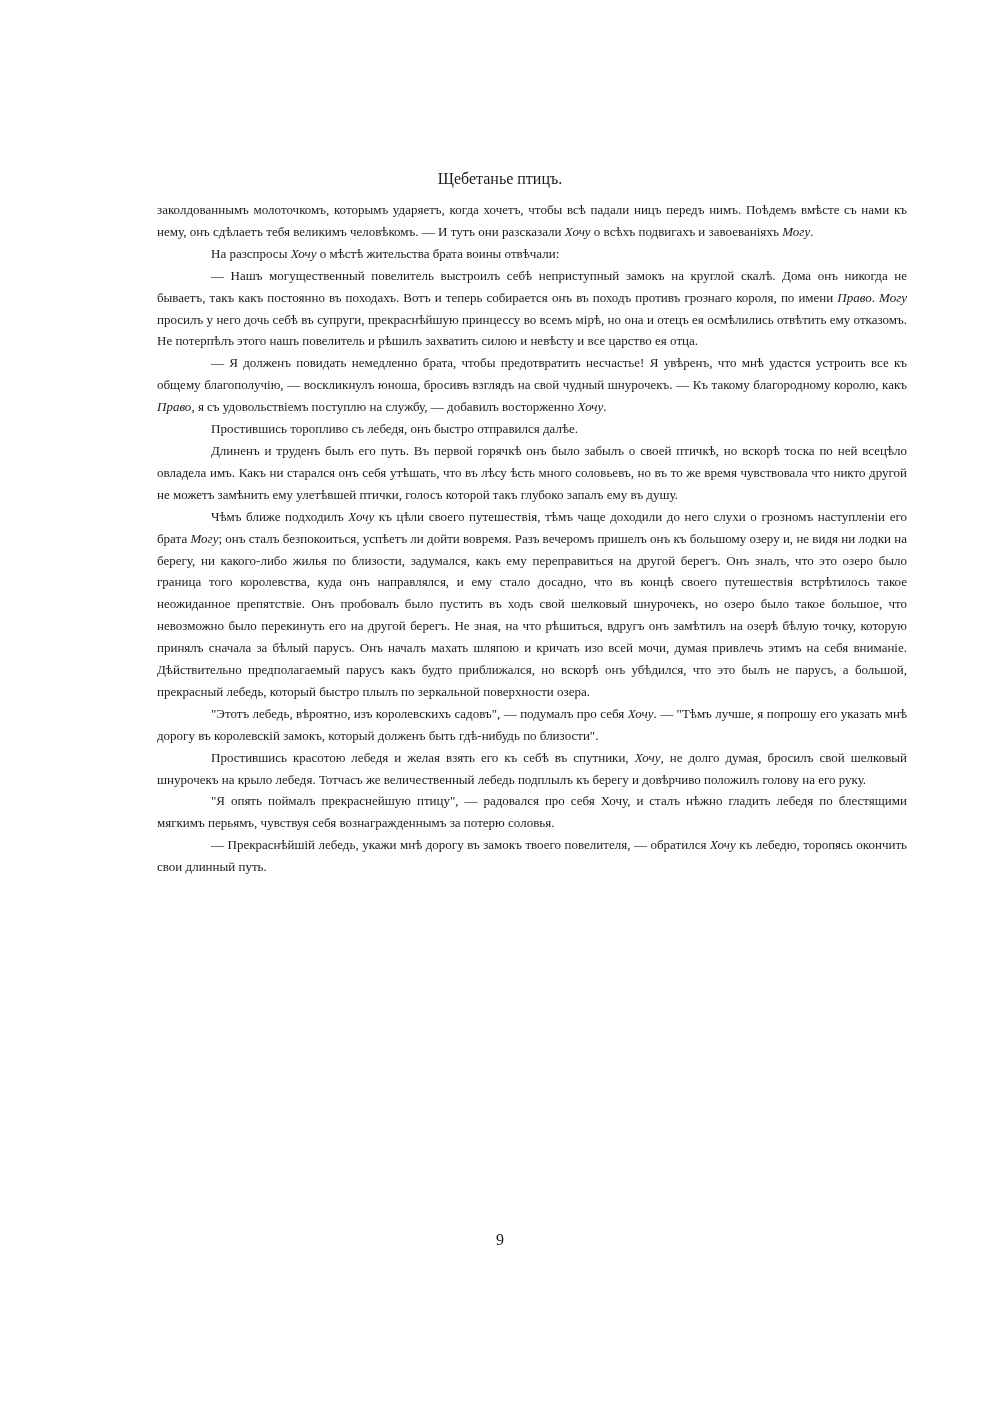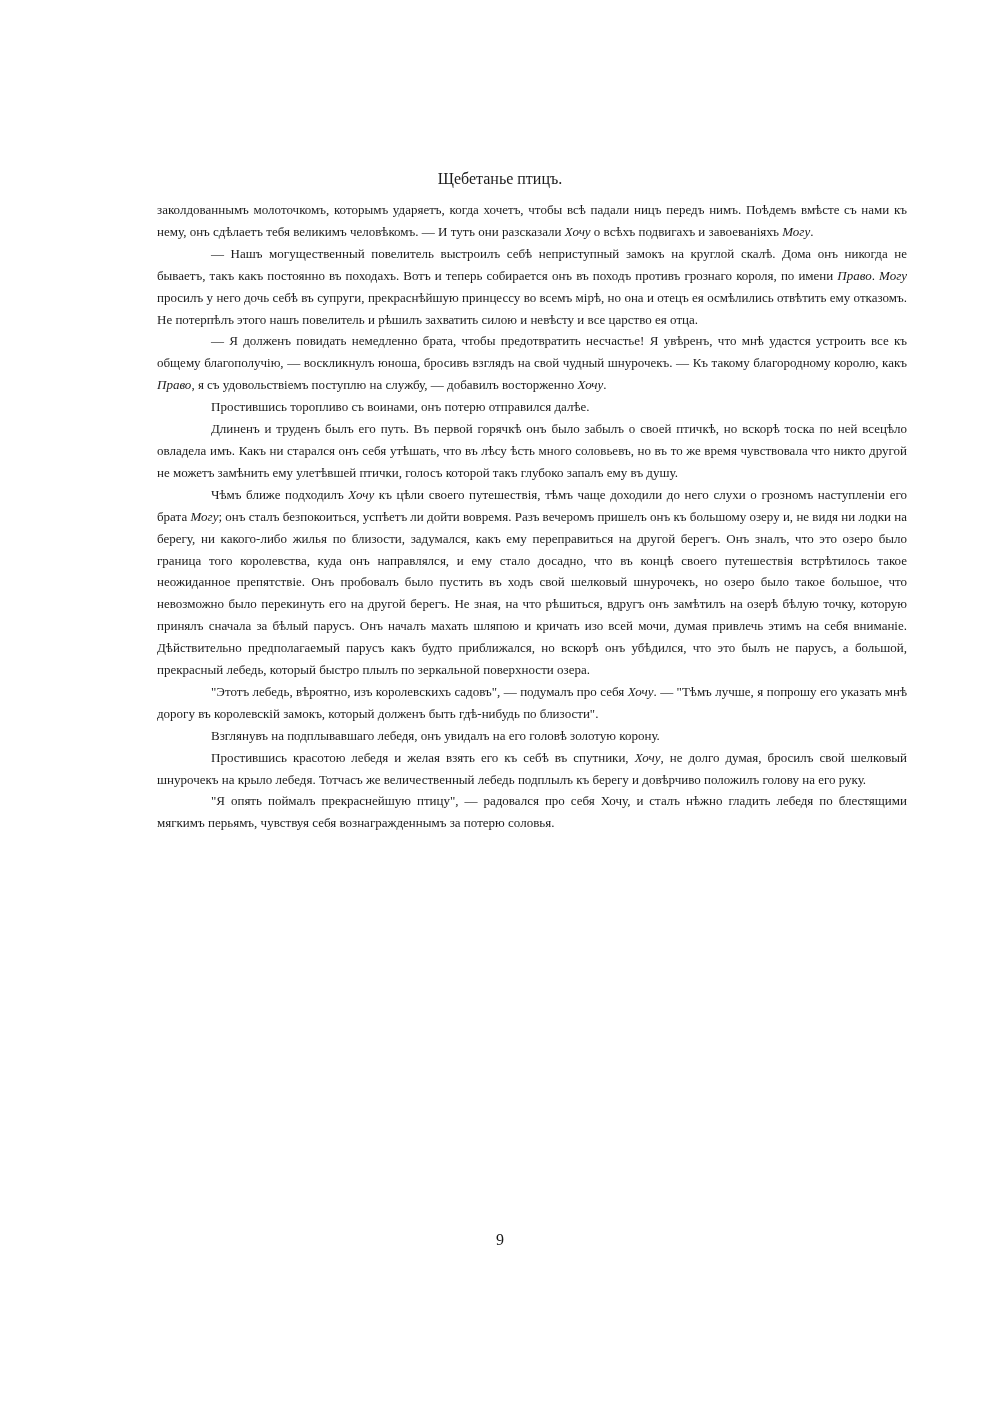--- a/index.html
+++ b/index.html
@@ -31,25 +31,26 @@
   }
 </style>
 </head>
 <body>
 
 <div class="page">
   <div class="running-head">Щебетанье птицъ.</div>
 
   <div class="body-text">
     <p class="noindent last-left"><span>заколдованнымъ молоточкомъ, которымъ ударяетъ, когда хочетъ, чтобы всѣ падали ницъ передъ нимъ. Поѣдемъ вмѣсте съ нами къ нему, онъ сдѣлаетъ тебя великимъ человѣкомъ. — И тутъ они разсказали </span><i>Хочу</i><span> о всѣхъ подвигахъ и завоеваніяхъ </span><i>Могу</i><span>.</span></p>
+    <p class="last-left"><span>На разспросы </span><i>Хочу</i><span> о мѣстѣ жительства брата воины отвѣчали:</span></p>
     <p class="last-left"><span>— Нашъ могущественный повелитель выстроилъ себѣ неприступный замокъ на круглой скалѣ. Дома онъ никогда не бываетъ, такъ какъ постоянно въ походахъ. Вотъ и теперь собирается онъ въ походъ противъ грознаго короля, по имени </span><i>Право</i><span>. </span><i>Могу</i><span> просилъ у него дочь себѣ въ супруги, прекраснѣйшую принцессу во всемъ мірѣ, но она и отецъ ея осмѣлились отвѣтить ему отказомъ. Не потерпѣлъ этого нашъ повелитель и рѣшилъ захватить силою и невѣсту и все царство ея отца.</span></p>
     <p class="last-left"><span>— Я долженъ повидать немедленно брата, чтобы предотвратить несчастье! Я увѣренъ, что мнѣ удастся устроить все къ общему благополучію, — воскликнулъ юноша, бросивъ взглядъ на свой чудный шнурочекъ. — Къ такому благородному королю, какъ </span><i>Право</i><span>, я съ удовольствіемъ поступлю на службу, — добавилъ восторженно </span><i>Хочу</i><span>.</span></p>
-    <p class="last-left"><span>Простившись торопливо съ воинами, онъ потерю отправился далѣе.</span></p>
+    <p class="last-left"><span>Простившись торопливо съ лебедя, онъ быстро отправился далѣе.</span></p>
     <p class="last-left"><span>Длиненъ и труденъ былъ его путь. Въ первой горячкѣ онъ было забылъ о своей птичкѣ, но вскорѣ тоска по ней всецѣло овладела имъ. Какъ ни старался онъ себя утѣшать, что въ лѣсу ѣсть много соловьевъ, но въ то же время чувствовала что никто другой не можетъ замѣнить ему улетѣвшей птички, голосъ которой такъ глубоко запалъ ему въ душу.</span></p>
     <p class="last-left"><span>Чѣмъ ближе подходилъ </span><i>Хочу</i><span> къ цѣли своего путешествія, тѣмъ чаще доходили до него слухи о грозномъ наступленіи его брата </span><i>Могу</i><span>; онъ сталъ безпокоиться, успѣетъ ли дойти вовремя. Разъ вечеромъ пришелъ онъ къ большому озеру и, не видя ни лодки на берегу, ни какого-либо жилья по близости, задумался, какъ ему переправиться на другой берегъ. Онъ зналъ, что это озеро было граница того королевства, куда онъ направлялся, и ему стало досадно, что въ концѣ своего путешествія встрѣтилось такое неожиданное препятствіе. Онъ пробовалъ было пустить въ ходъ свой шелковый шнурочекъ, но озеро было такое большое, что невозможно было перекинуть его на другой берегъ. Не зная, на что рѣшиться, вдругъ онъ замѣтилъ на озерѣ бѣлую точку, которую принялъ сначала за бѣлый парусъ. Онъ началъ махать шляпою и кричать изо всей мочи, думая привлечь этимъ на себя вниманіе. Дѣйствительно предполагаемый парусъ какъ будто приближался, но вскорѣ онъ убѣдился, что это былъ не парусъ, а большой, прекрасный лебедь, который быстро плылъ по зеркальной поверхности озера.</span></p>
     <p class="last-left"><span>"Этотъ лебедь, вѣроятно, изъ королевскихъ садовъ", — подумалъ про себя </span><i>Хочу</i><span>. — "Тѣмъ лучше, я попрошу его указать мнѣ дорогу въ королевскій замокъ, который долженъ быть гдѣ-нибудь по близости".</span></p>
-    <p class="last-left"><span>Взглянувъ на подплывавшаго лебедя, онъ увидалъ на его головѣ золотую корону.</span></p>
     <p class="last-left"><span>Простившись красотою лебедя и желая взять его къ себѣ въ спутники, </span><i>Хочу</i><span>, не долго думая, бросилъ свой шелковый шнурочекъ на крыло лебедя. Тотчасъ же величественный лебедь подплылъ къ берегу и довѣрчиво положилъ голову на его руку.</span></p>
     <p class="last-left"><span>"Я опять поймалъ прекраснейшую птицу", — радовался про себя Хочу, и сталъ нѣжно гладить лебедя по блестящими мягкимъ перьямъ, чувствуя себя вознагражденнымъ за потерю соловья.</span></p>
+    <p class="last-left"><span>— Прекраснѣйшій лебедь, укажи мнѣ дорогу въ замокъ твоего повелителя, — обратился </span><i>Хочу</i><span> къ лебедю, торопясь окончить свои длинный путь.</span></p>
   </div>
 
   <div class="page-number">9</div>
 </div>
 
 </body></html>

